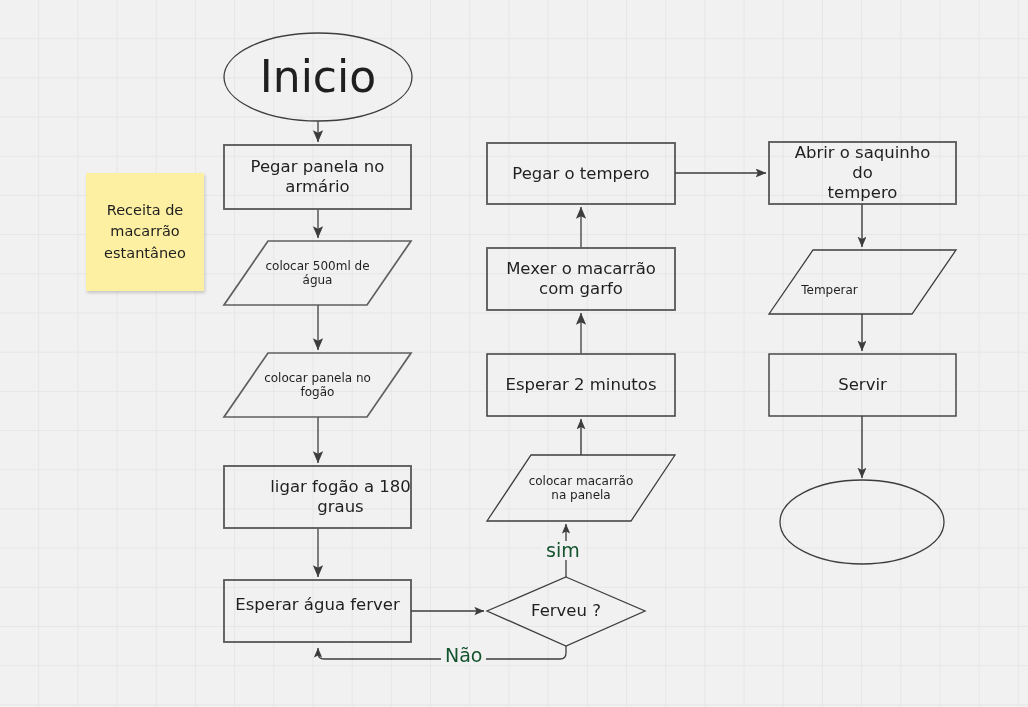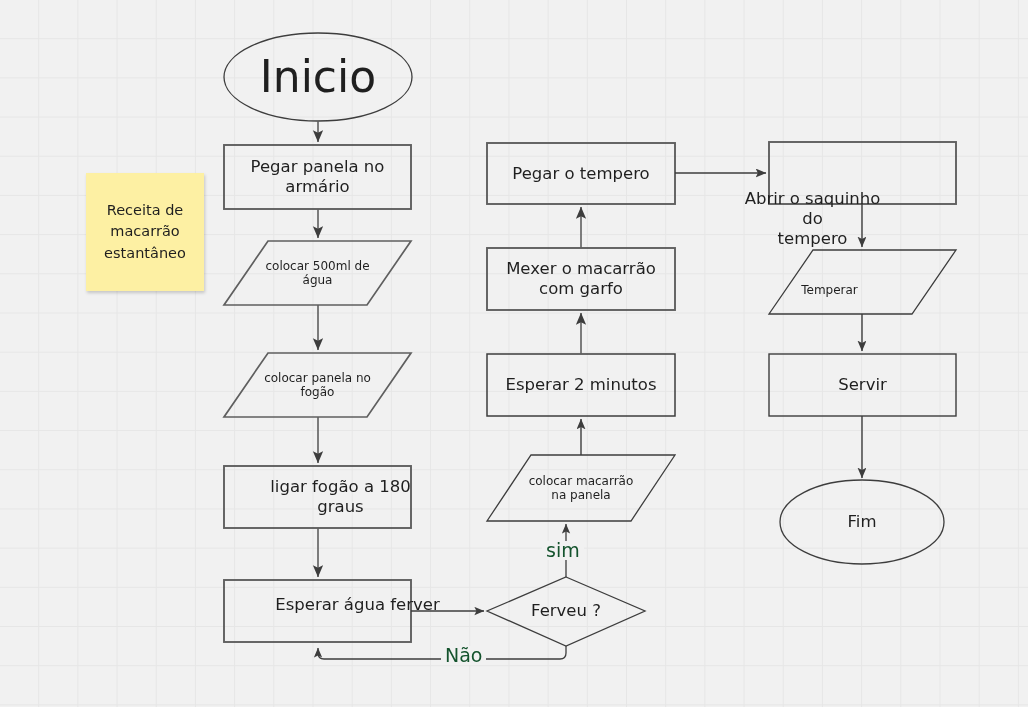--- a/index.html
+++ b/index.html
@@ -155,40 +155,39 @@
 
   <div class="node-label lbl-small" style="left:224px; top:241px; width:187px; height:64px;">colocar 500ml de
 água</div>
 
   <div class="node-label lbl-small" style="left:224px; top:353px; width:187px; height:64px;">colocar panela no
 fogão</div>
 
   <div class="node-label lbl-big" style="left:224px; top:466px; width:187px; height:62px;margin-left:23px;">ligar fogão a 180
 graus</div>
 
-  <div class="node-label lbl-big" style="left:224px; top:580px; width:187px; height:50px;padding-left:40px;">Esperar água ferver</div>
+  <div class="node-label lbl-big" style="left:224px; top:580px; width:187px; height:50px;">Esperar água ferver</div>
 
   <div class="node-label lbl-small" style="left:487px; top:456px; width:188px; height:64px;">colocar macarrão
 na panela</div>
 
   <div class="node-label lbl-big" style="left:487px; top:580px; width:158px; height:62px;">Ferveu ?</div>
 
   <div class="node-label lbl-big" style="left:487px; top:354px; width:188px; height:62px;">Esperar 2 minutos</div>
 
   <div class="node-label lbl-big" style="left:487px; top:248px; width:188px; height:62px;">Mexer o macarrão
 com garfo</div>
 
   <div class="node-label lbl-big" style="left:487px; top:143px; width:188px; height:61px;">Pegar o tempero</div>
 
-  <div class="node-label lbl-big" style="left:734px; top:142px; width:157px; height:62px;margin-top:46px;">Abrir o saquinho do
+  <div class="node-label lbl-big" style="left:784px; top:142px; width:157px; height:62px;">Abrir o saquinho do
 tempero</div>
 
   <div class="node-label lbl-small" style="left:736px; top:250px; width:187px; height:80px;">Temperar</div>
 
   <div class="node-label lbl-big" style="left:769px; top:354px; width:187px; height:62px;">Servir</div>
 
-  <div class="node-label lbl-big" style="left:780px; top:491px; width:164px; height:62px;">Fim</div>
 
   <div class="edge-label" style="left:542px; top:541px;">sim</div>
 
   <div class="edge-label" style="left:441px; top:646px;">Não</div>
 
 </div>
 
 </body></html>

